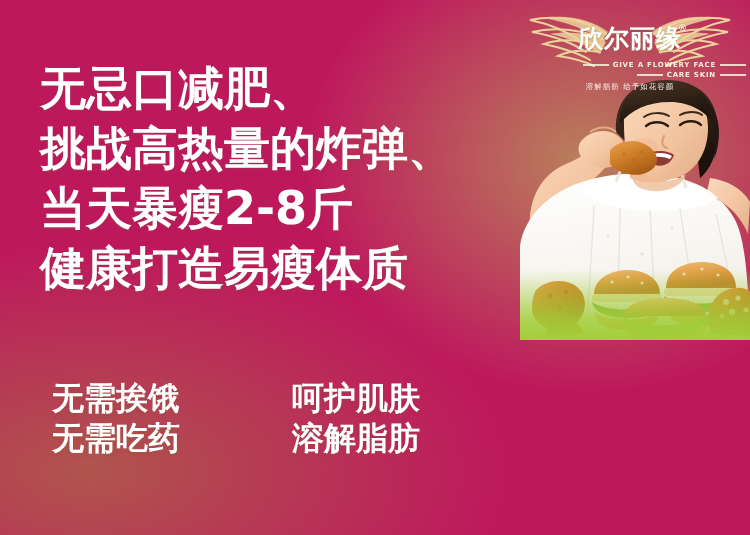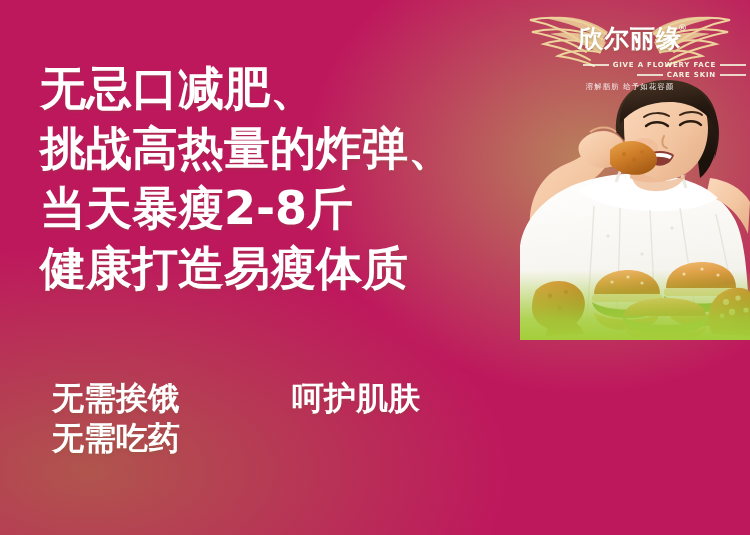--- a/index.html
+++ b/index.html
@@ -345,16 +345,17 @@
     <div class="hl-line">健康打造易瘦体质</div>
   </div>
 
   <div class="benefits">
     <div class="benefit-col">
       <div class="b-line">无需挨饿</div>
       <div class="b-line">无需吃药</div>
     </div>
     <div class="benefit-col">
       <div class="b-line">呵护肌肤</div>
+      <div class="b-line">溶解脂肪</div>
     </div>
   </div>
 
 </div>
 
 </body></html>

